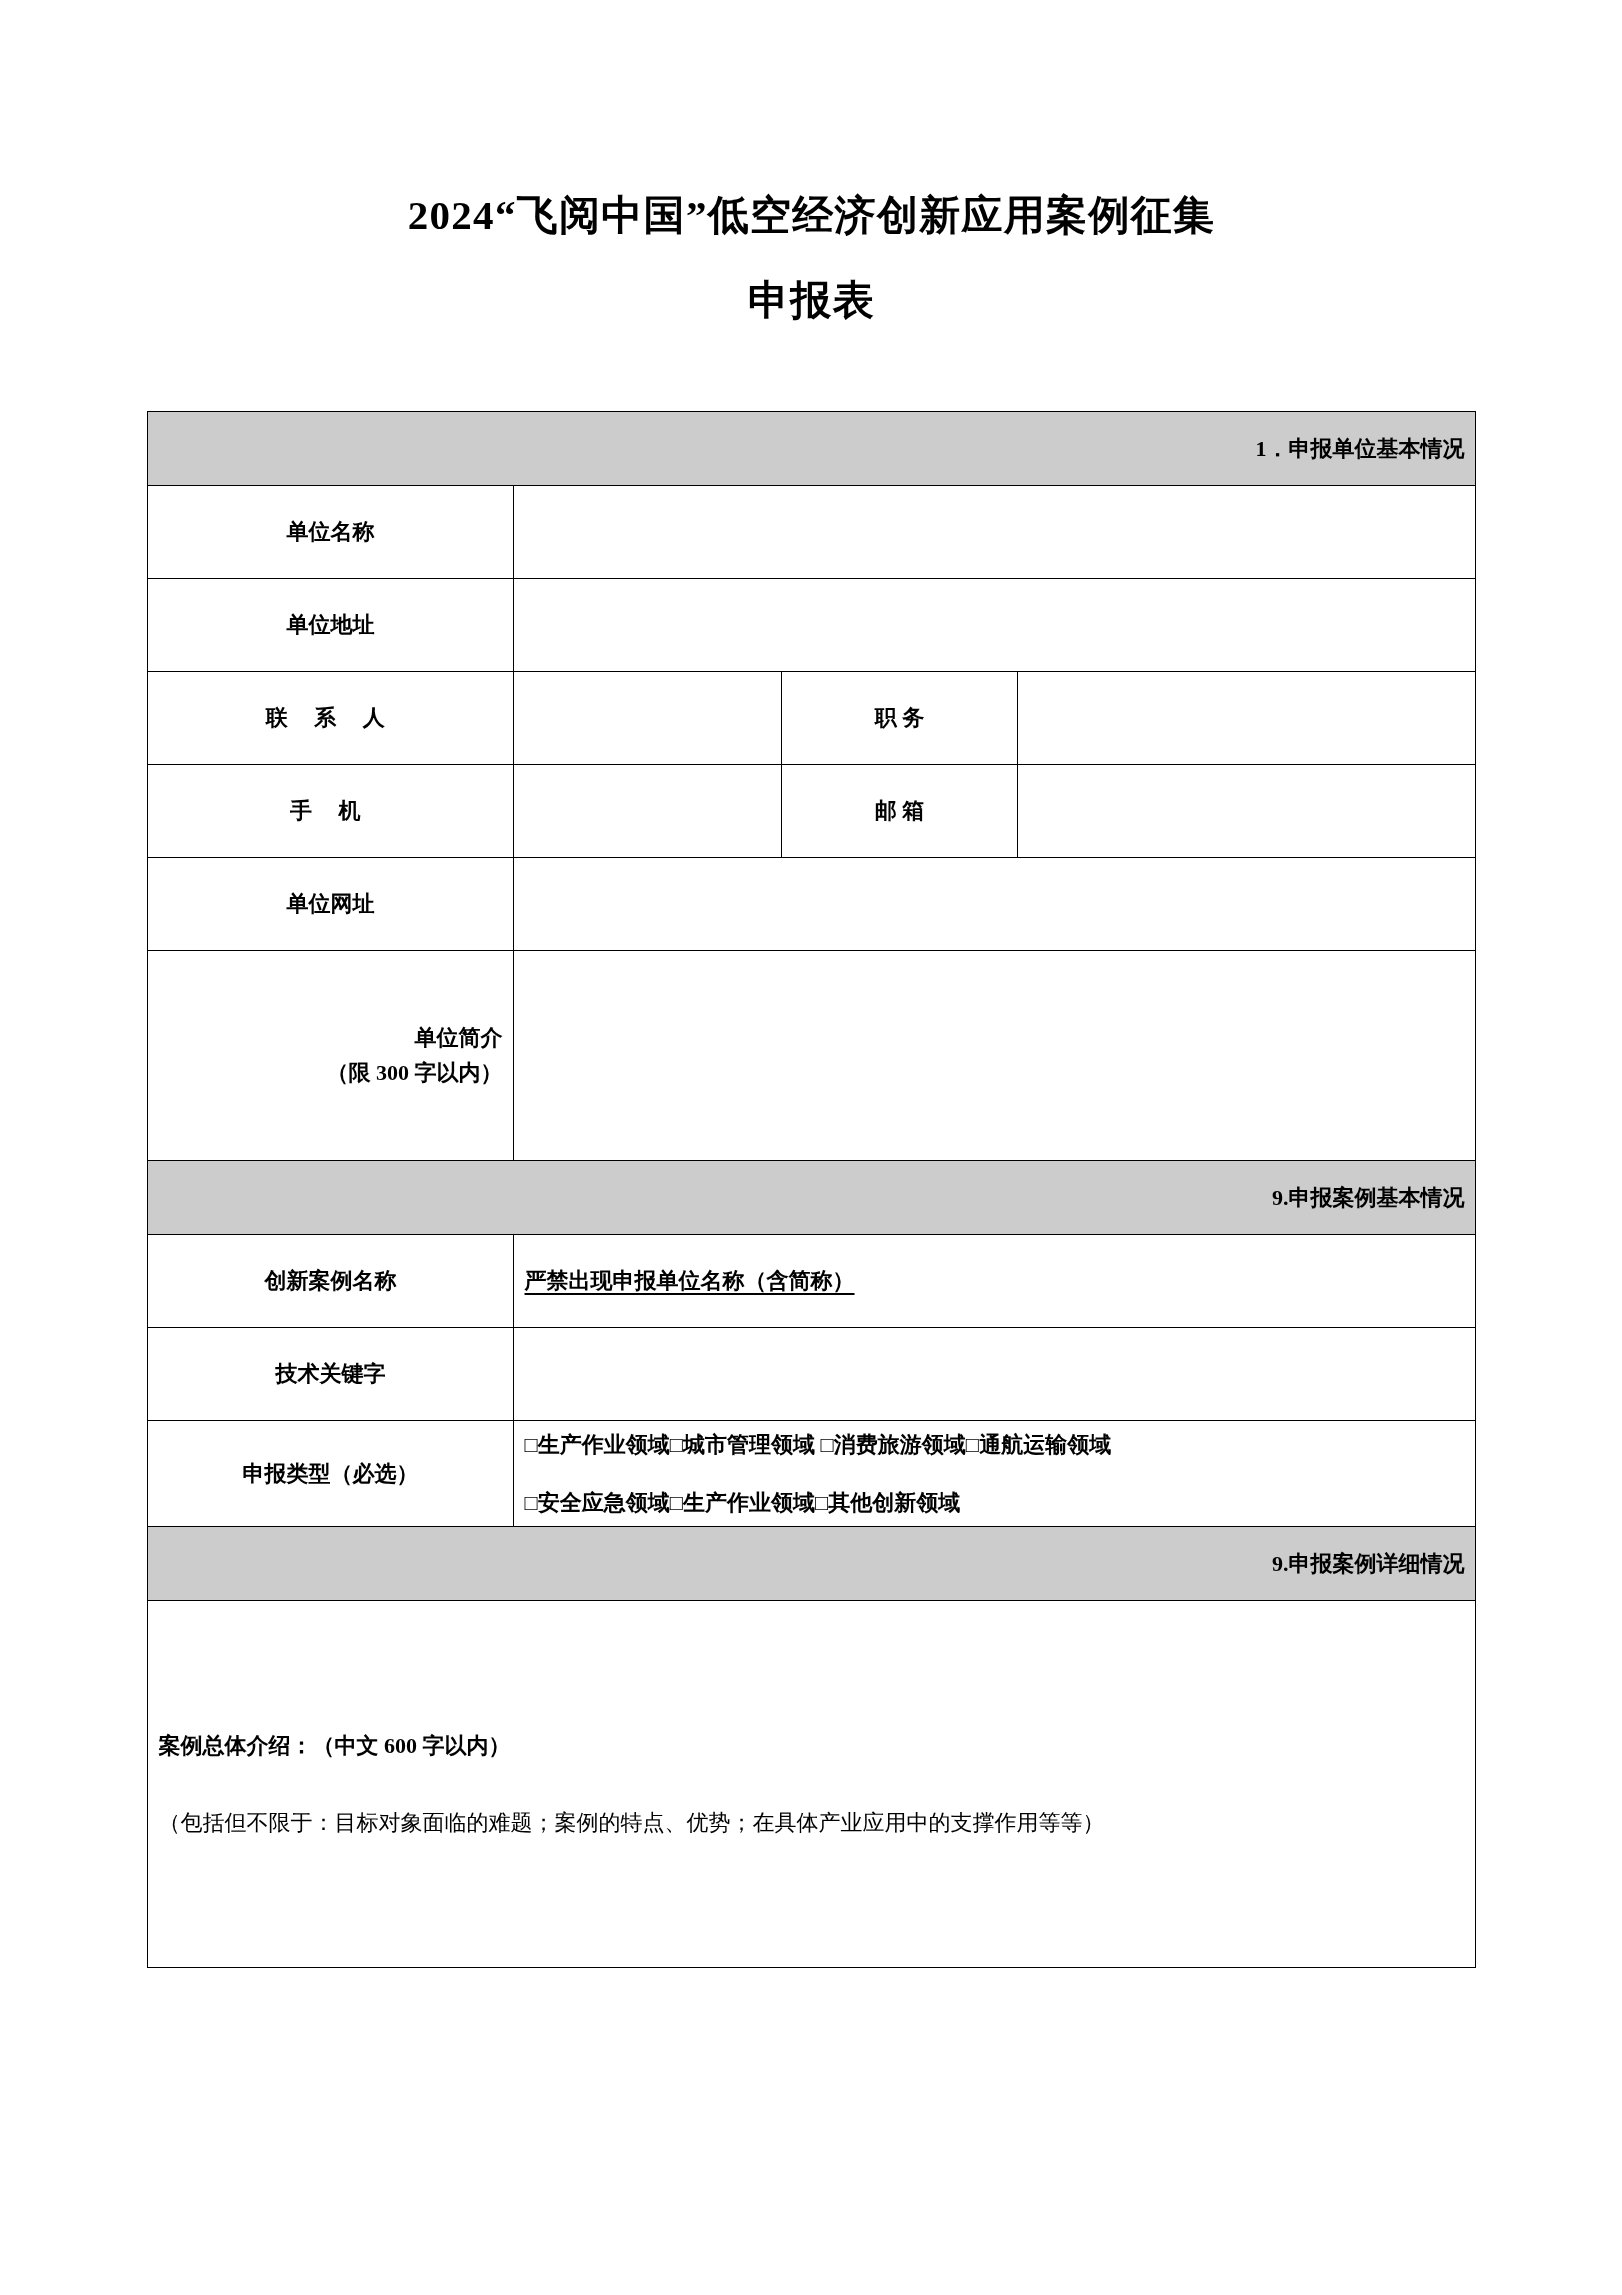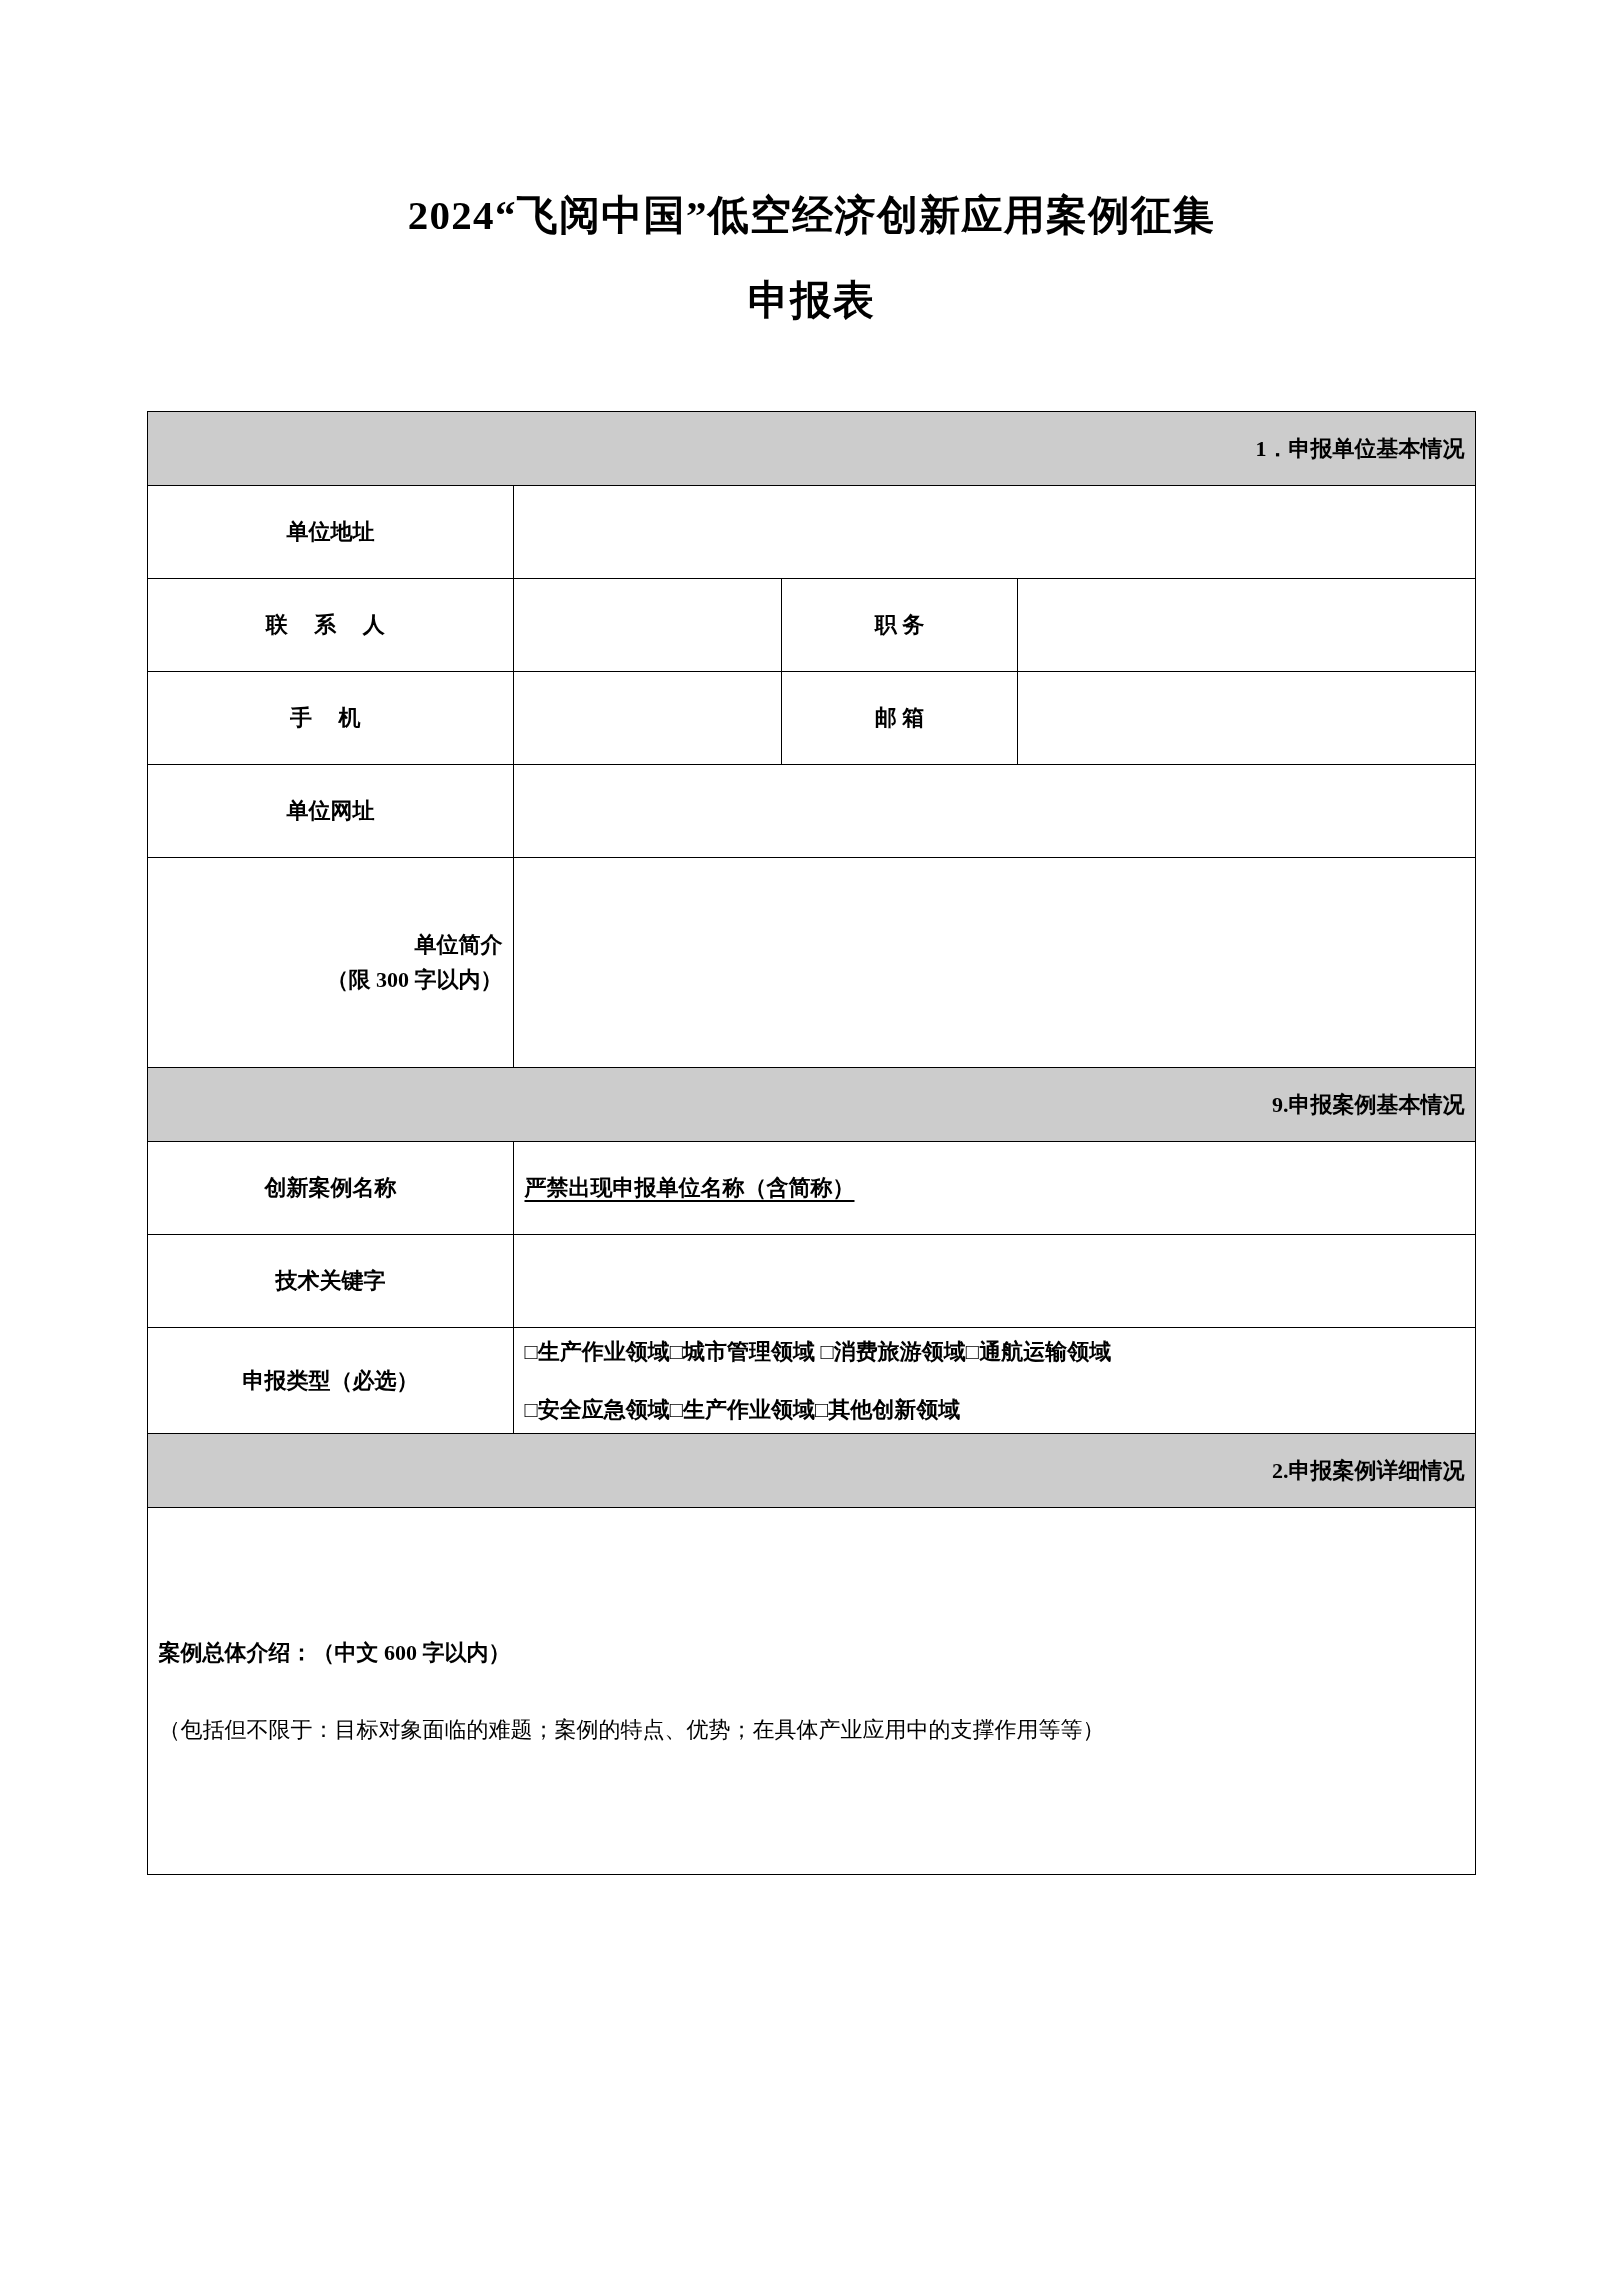--- a/index.html
+++ b/index.html
@@ -128,20 +128,24 @@
       <col style="width:366px">
       <col style="width:268px">
       <col style="width:236px">
       <col style="width:458px">
     </colgroup>
     <tbody>
       <tr>
         <td class="section-head" colspan="4">1．申报单位基本情况</td>
       </tr>
       <tr>
+        <td class="label-cell">单位名称</td>
+        <td class="value-cell" colspan="3"></td>
+      </tr>
+      <tr>
         <td class="label-cell">单位地址</td>
         <td class="value-cell" colspan="3"></td>
       </tr>
       <tr>
         <td class="label-cell spaced">联 系 人</td>
         <td class="value-cell"></td>
         <td class="label-cell mid-label">职    务</td>
         <td class="value-cell mid-value"></td>
       </tr>
       <tr>
@@ -177,21 +181,21 @@
       </tr>
       <tr>
         <td class="label-cell">申报类型（必选）</td>
         <td class="types-cell" colspan="3">
           <div>□生产作业领域□城市管理领域 □消费旅游领域□通航运输领域</div>
           <div class="types-row2">□安全应急领域□生产作业领域□其他创新领域</div>
         </td>
       </tr>
 
       <tr>
-        <td class="section-head" colspan="4">2.申报案例详细情况</td>
+        <td class="section-head" colspan="4">9.申报案例详细情况</td>
       </tr>
       <tr>
         <td class="detail-cell" colspan="4">
           <div>案例总体介绍：（中文 600 字以内）</div>
           <div class="detail-sub">（包括但不限于：目标对象面临的难题；案例的特点、优势；在具体产业应用中的支撑作用等等）</div>
         </td>
       </tr>
     </tbody>
   </table>
 

